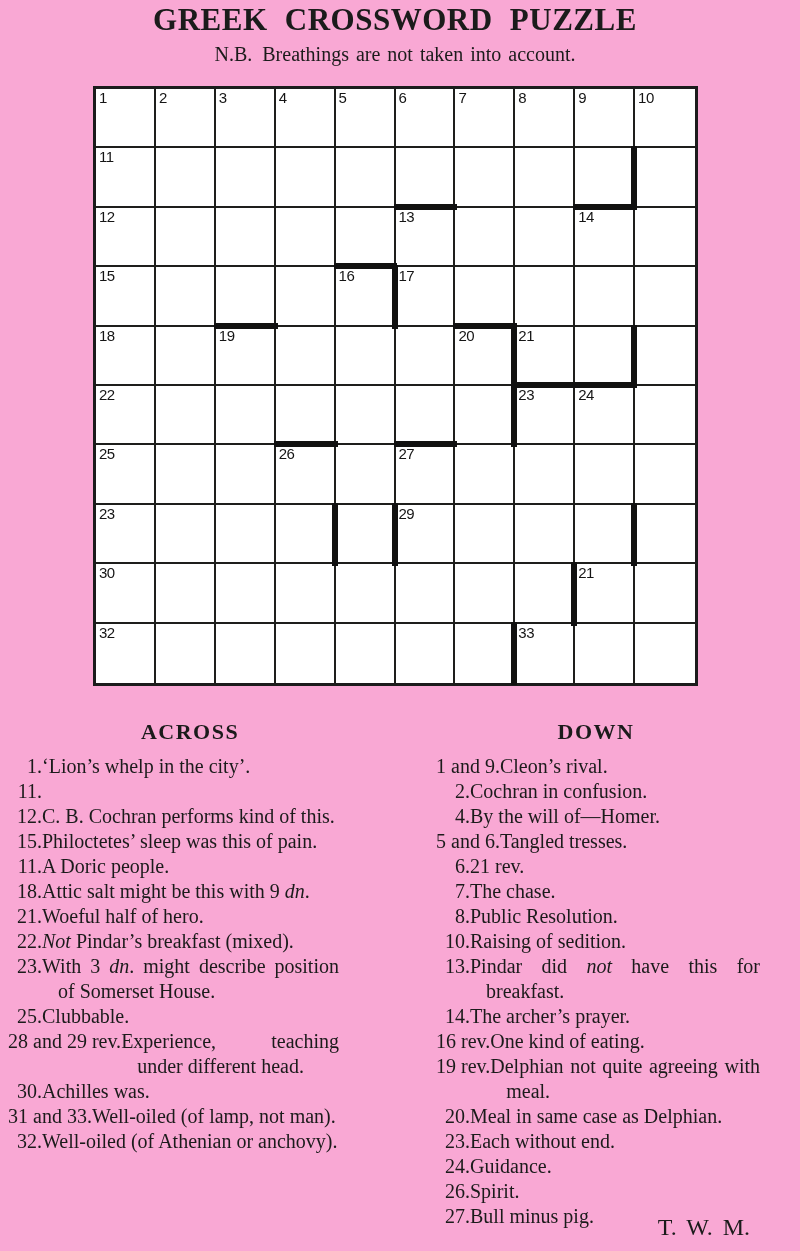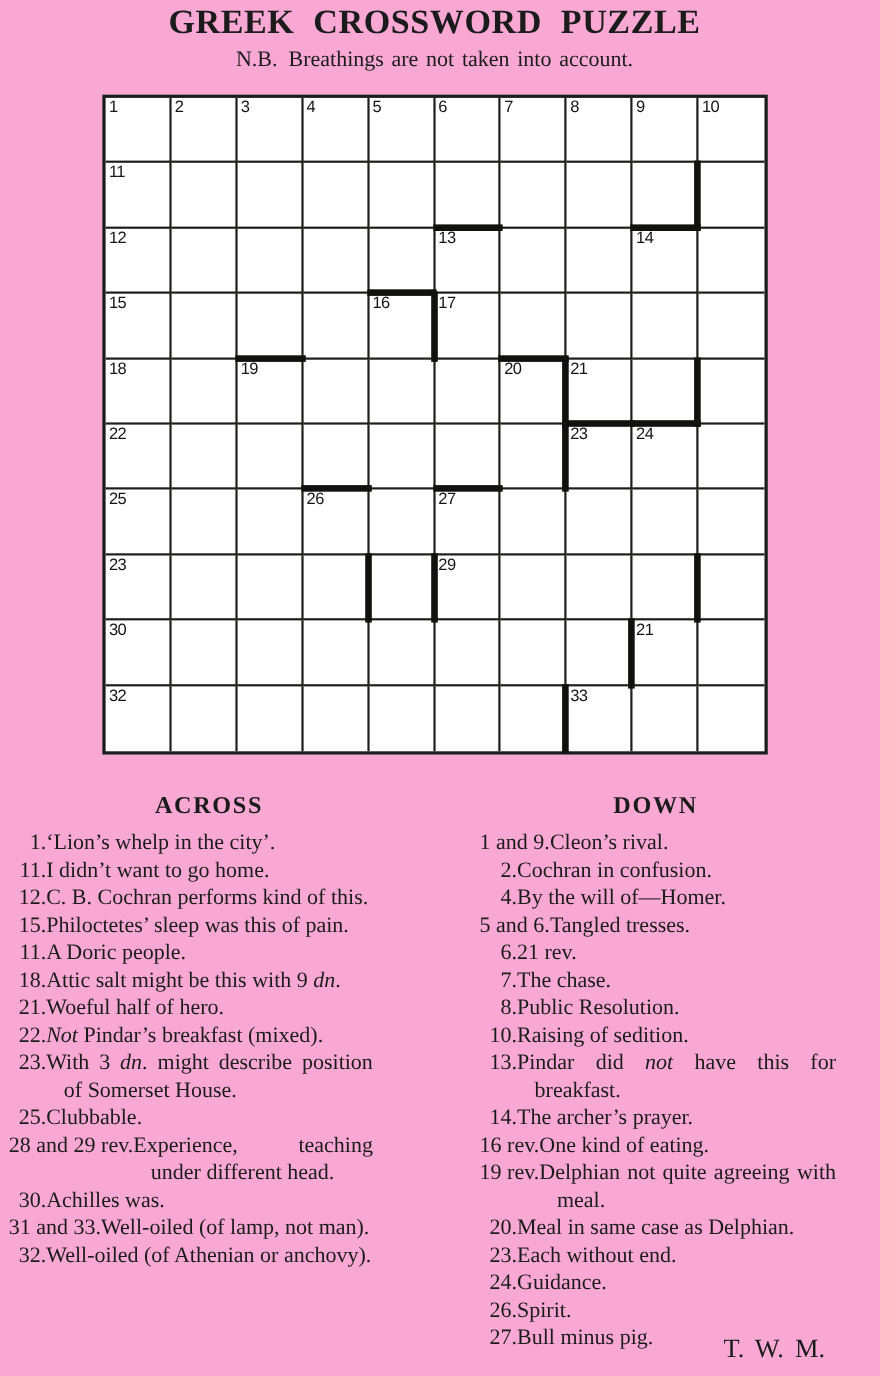--- a/index.html
+++ b/index.html
@@ -257,21 +257,20 @@
   <div class="clue-heading heading-across">ACROSS</div>
   <div class="clue-heading heading-down">DOWN</div>
 
   <div class="clue-list clue-list-across">
       <div class="clue">
         <span class="clue-label">1.</span>
         <span class="clue-text">‘Lion’s whelp in the city’.</span>
       </div>
       <div class="clue">
         <span class="clue-label">11.</span>
-        <span class="clue-text">I didn’t want to go home.</span>
       </div>
       <div class="clue">
         <span class="clue-label">12.</span>
         <span class="clue-text">C. B. Cochran performs kind of this.</span>
       </div>
       <div class="clue">
         <span class="clue-label">15.</span>
         <span class="clue-text">Philoctetes’ sleep was this of pain.</span>
       </div>
       <div class="clue">

